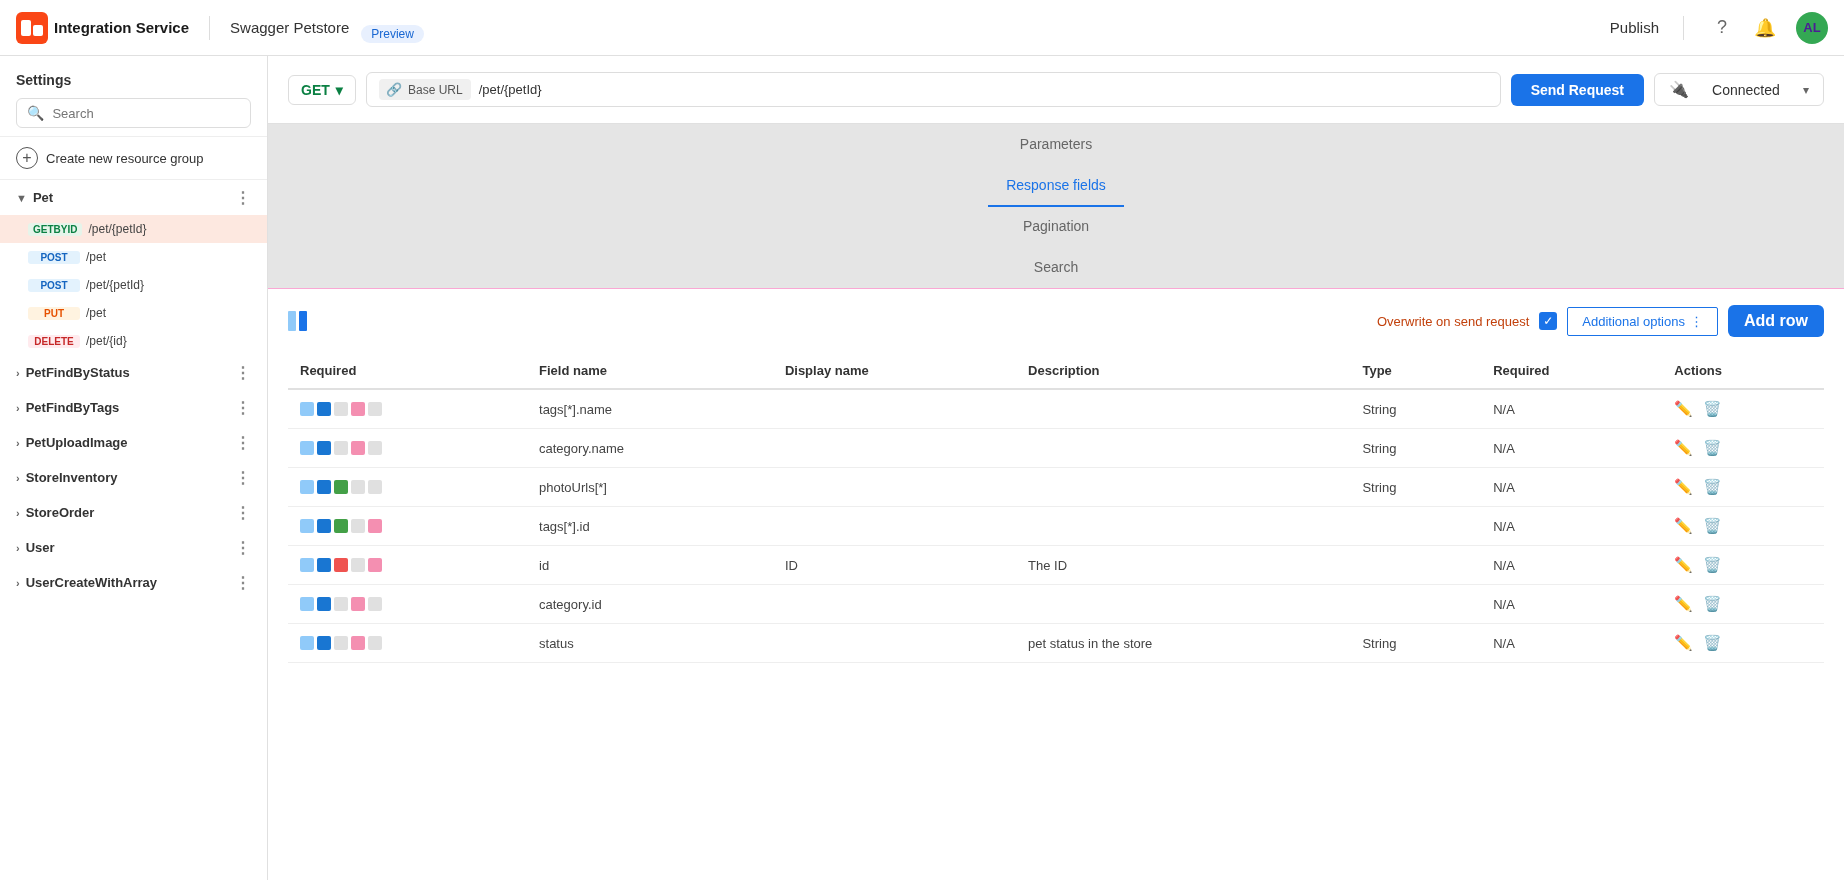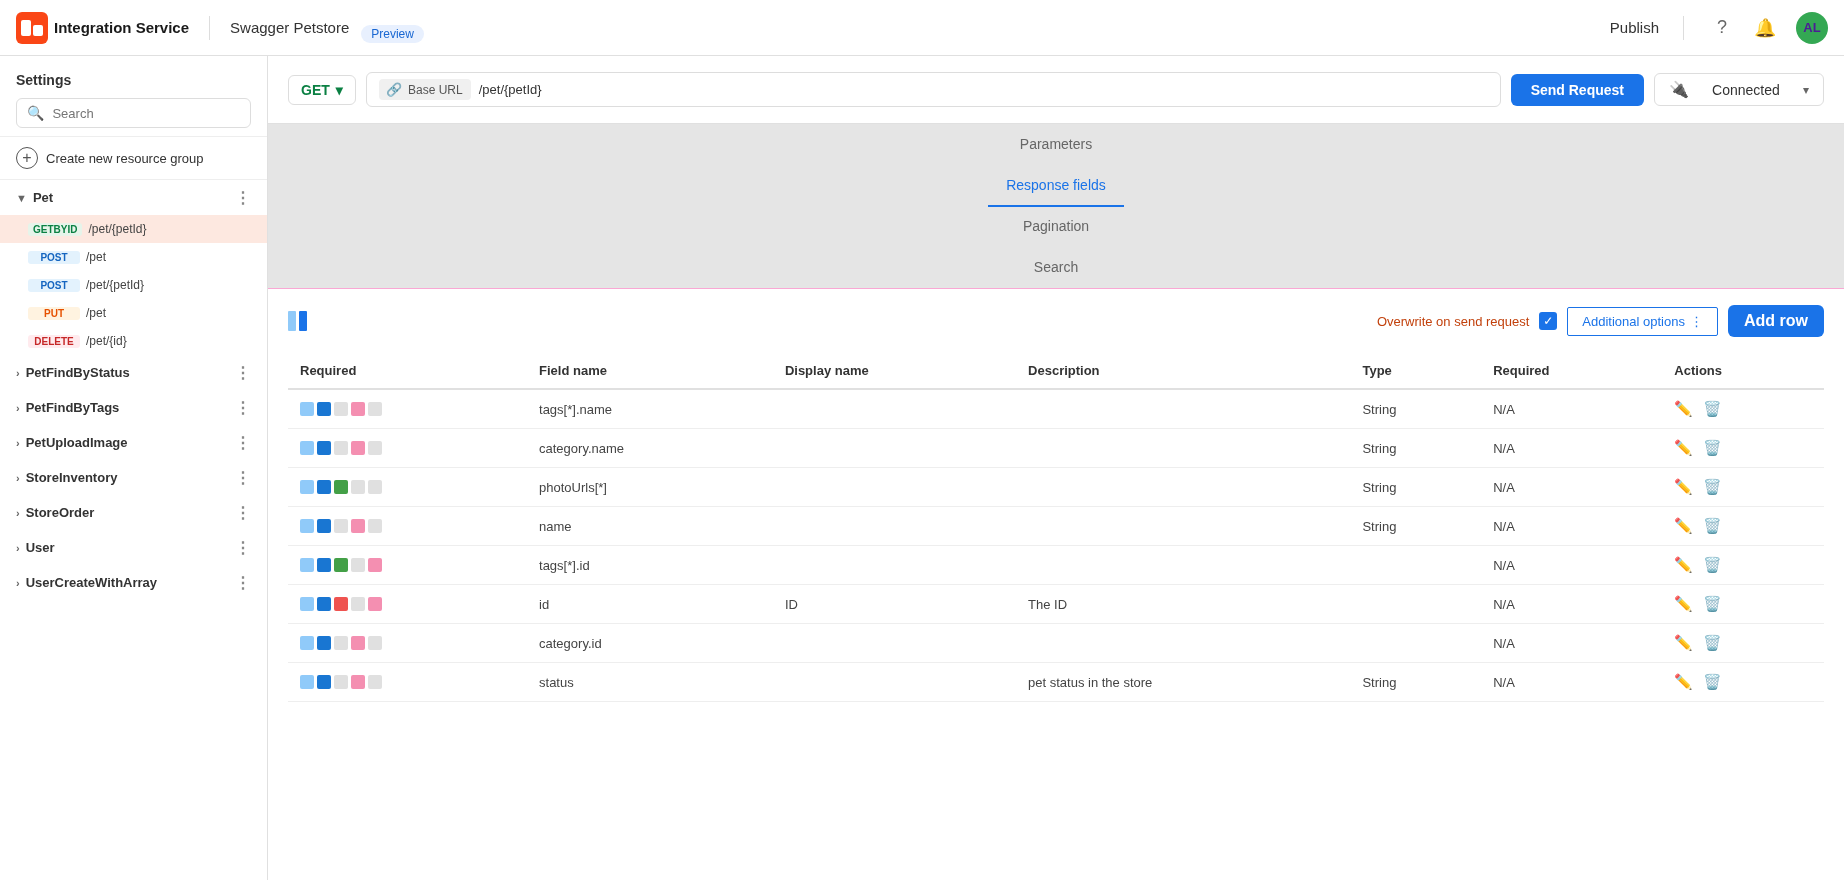--- a/index.html
+++ b/index.html
@@ -452,42 +452,20 @@
         <span class="action-icon">✏️</span>
         <span class="action-icon">🗑️</span>
       </div>
     </td>
   </tr>
             <tr>
     <td>
       <div class="method-dots">
                   <span class="dot dot-lb"></span>
                   <span class="dot dot-b"></span>
-                  <span class="dot dot-empty"></span>
-                  <span class="dot dot-pk"></span>
-                  <span class="dot dot-empty"></span>
-                </div>
-    </td>
-    <td>name</td>
-    <td></td>
-    <td></td>
-    <td>String</td>
-    <td>N/A</td>
-    <td>
-      <div class="action-icons">
-        <span class="action-icon">✏️</span>
-        <span class="action-icon">🗑️</span>
-      </div>
-    </td>
-  </tr>
-            <tr>
-    <td>
-      <div class="method-dots">
-                  <span class="dot dot-lb"></span>
-                  <span class="dot dot-b"></span>
                   <span class="dot dot-g"></span>
                   <span class="dot dot-empty"></span>
                   <span class="dot dot-pk"></span>
                 </div>
     </td>
     <td>tags[*].id</td>
     <td></td>
     <td></td>
     <td></td>
     <td>N/A</td>

